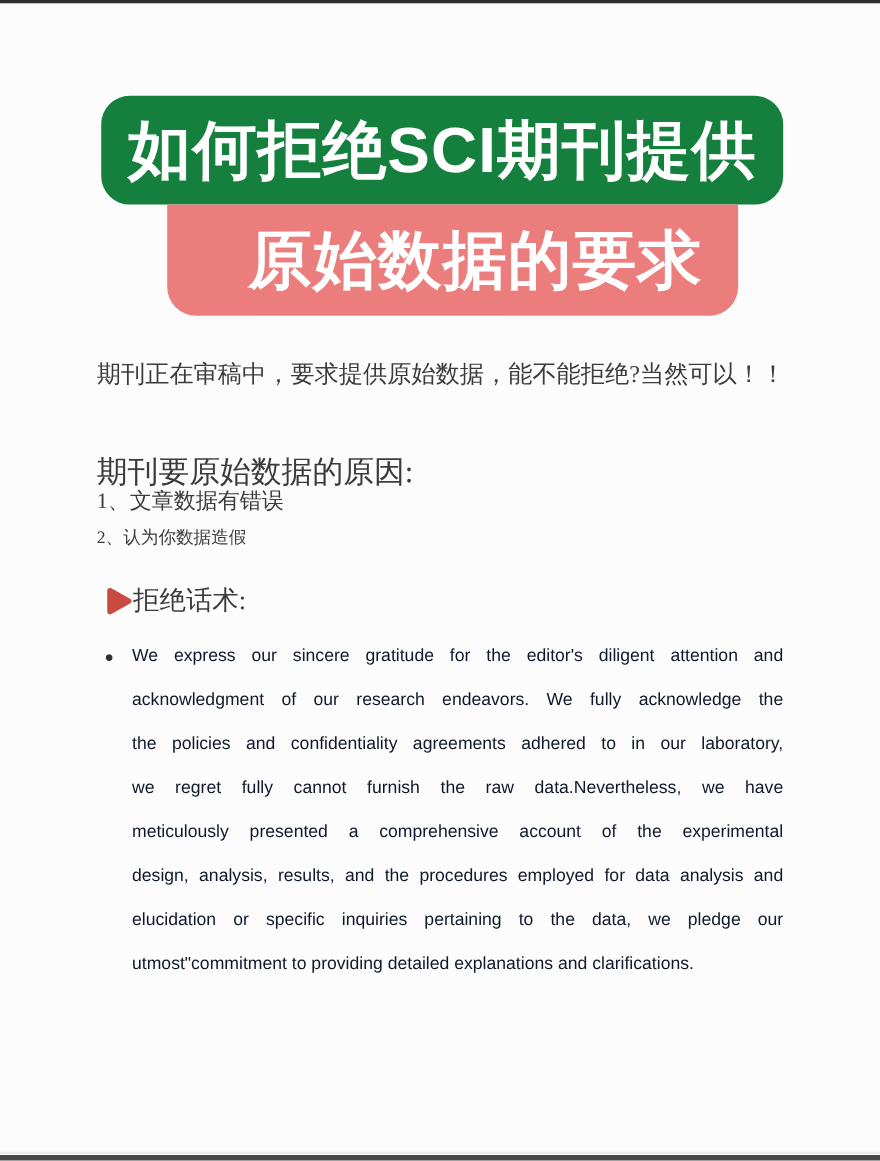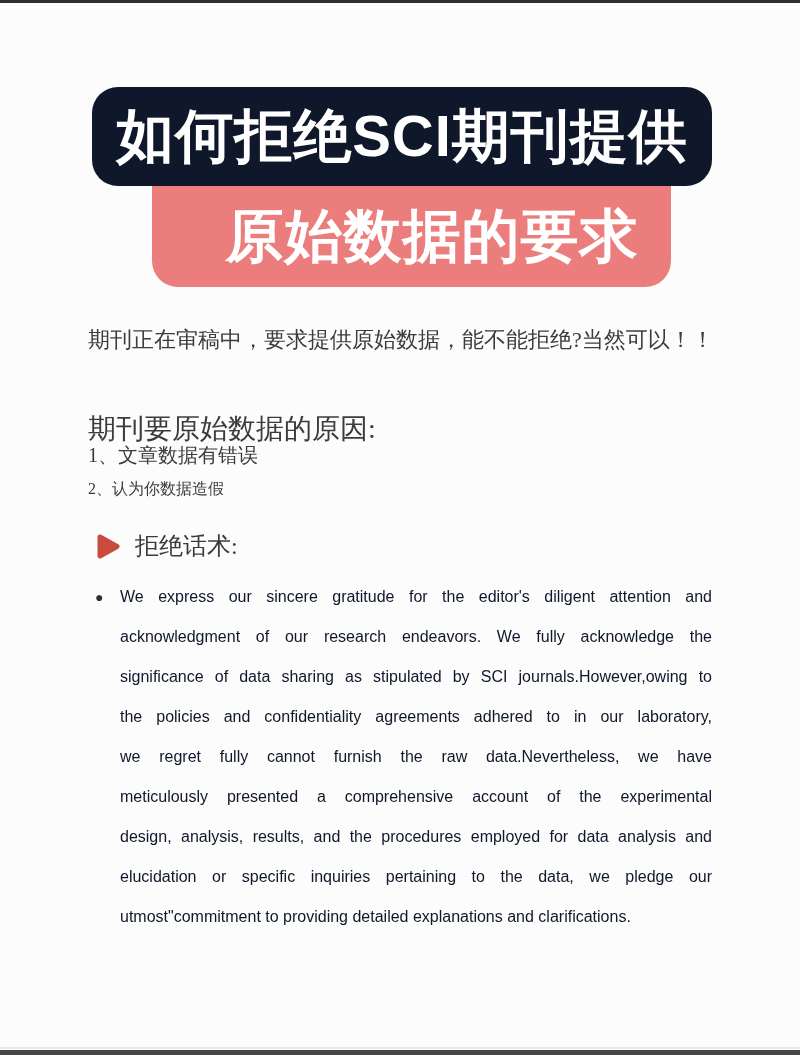--- a/index.html
+++ b/index.html
@@ -21,21 +21,21 @@
   }
   .edge-bottom-dark {
     position: absolute; bottom: 0; left: 0; width: 800px; height: 5px;
     background: #474747;
   }
 
   
   .banner { position: absolute; top: 87px; left: 0; width: 800px; }
   .banner-row1 {
     margin-left: 92px; width: 620px; height: 99px;
-    background: #0f172a; border-radius: 26px;
+    background: #15803d; border-radius: 26px;
     display: flex; align-items: center; justify-content: center;
   }
   .banner-row2 {
     margin-left: 152px; width: 478px; height: 101px;
     background: #ec7d7d; border-radius: 0 0 26px 26px;
     display: flex; align-items: center; justify-content: center; padding-left: 41px;
   }
   .banner-text {
     color: #ffffff; font-weight: 700; font-size: 58px;
     white-space: nowrap; letter-spacing: 1px;
@@ -47,21 +47,21 @@
   .intro {
     position: absolute; top: 303px; left: 88px; width: 680px;
     font-size: 22px; line-height: 30px; white-space: nowrap;
   }
   .reasons-heading { position: absolute; top: 382px; left: 88px; font-size: 28px; white-space: nowrap; }
   .reason-1 { position: absolute; top: 422px; left: 88px; font-size: 20px; white-space: nowrap; }
   .reason-2 { position: absolute; top: 463px; left: 88px; font-size: 16px; white-space: nowrap; }
 
   .refusal-header {
     position: absolute; top: 530px; left: 96px;
-    display: flex; align-items: center; gap: 14px;
+    display: flex; align-items: center; 
   }
   .tri { width: 25px; height: 27px; display: inline-block; }
   .refusal-label { font-size: 24px; white-space: nowrap; }
 
   .para {
     position: absolute; top: 577px; left: 95px; width: 617px;
     display: flex; color: #3f3f3f;
   }
   .bullet {
     width: 25px; font-size: 14px; line-height: 40px; color: #2f2f2f;
@@ -104,21 +104,20 @@
       </svg>
     </span>
     <span class="refusal-label cn">拒绝话术:</span>
   </div>
 
   <div class="para">
     <span class="bullet">●</span>
     <div class="plines">
       <div class="pline">We express our sincere gratitude for the editor's diligent attention and</div>
       <div class="pline">acknowledgment of our research endeavors. We fully acknowledge the</div>
-      <div class="pline">significance of data sharing as stipulated by SCI journals.However,owing to</div>
       <div class="pline">the policies and confidentiality agreements adhered to in our laboratory,</div>
       <div class="pline">we regret fully cannot furnish the raw data.Nevertheless, we have</div>
       <div class="pline">meticulously presented a comprehensive account of the experimental</div>
       <div class="pline">design, analysis, results, and the procedures employed for data analysis and</div>
       <div class="pline">elucidation or specific inquiries pertaining to the data, we pledge our</div>
       <div class="pline">utmost"commitment to providing detailed explanations and clarifications.</div>
     </div>
   </div>
 
   <div class="edge-bottom-light"></div>

